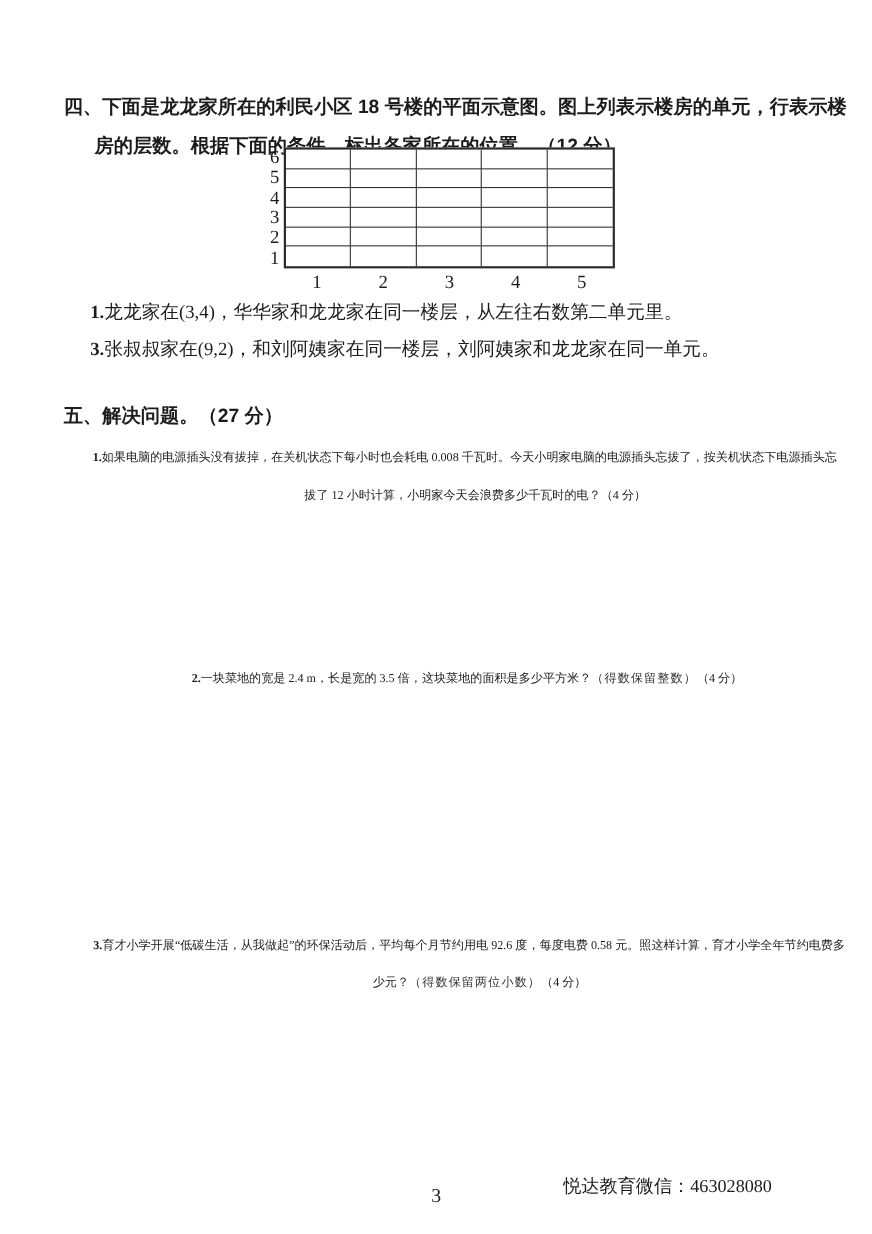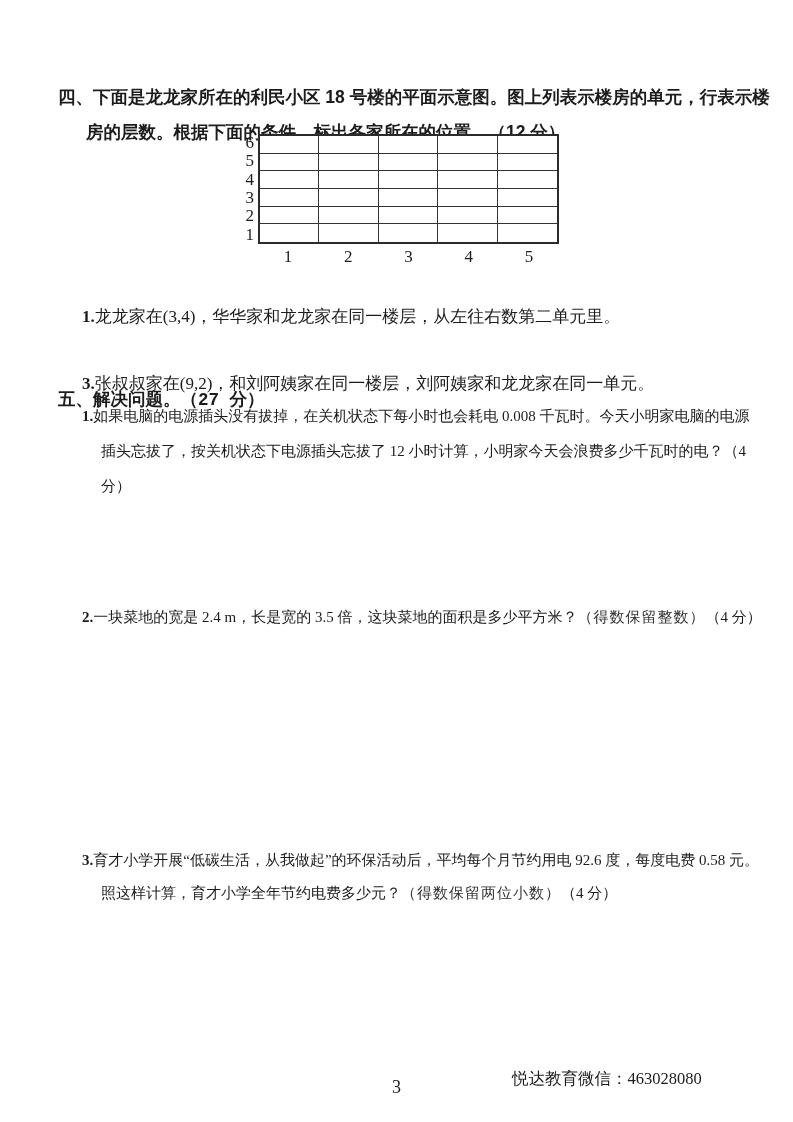--- a/index.html
+++ b/index.html
@@ -17,21 +17,21 @@
   .sec-heading {
     font-family: "Liberation Sans", "DejaVu Sans", sans-serif;
     font-weight: bold;
     font-size: 17.5px;
     line-height: 35px;
     padding-left: 28px;
     text-indent: -28px;
     margin-top: 20px;
   }
   #heading4 { left: 58px; top: 60px; width: 694px; }
-  #heading5 { left: 58px; top: 363px; width: 694px; font-family: Liberation Mono, monospace; }
+  #heading5 { left: 58px; top: 341px; width: 694px; }
 
   
   #grid-block { left: 234px; top: 134px; width: 330px; height: 134px; }
   #row-labels {
     position: absolute; left: 0; top: 0; width: 20px; height: 110px;
     display: grid; grid-template-rows: repeat(6, 1fr);
     font-size: 17px; text-align: right;
   }
   #row-labels span { display: block; line-height: 18.3px; }
   #unit-grid {
@@ -47,28 +47,29 @@
   #unit-grid .cell:nth-child(5n) { border-right: none; }
   #unit-grid .cell:nth-last-child(-n+5) { border-bottom: none; }
   #col-labels {
     position: absolute; left: 24px; top: 113px; width: 301px;
     display: grid; grid-template-columns: repeat(5, 1fr);
     font-size: 17px; text-align: center;
   }
 
   
   #items4 { left: 82px; top: 267px; width: 700px; line-height: 33.5px; font-size: 17px; }
-  #items4 .item { white-space: nowrap; margin-top: 33px; }
+  #items4 .item { white-space: nowrap; }
   .num { font-weight: bold; }
 
   
   .problem {
-    font-size: 15px;
+    font-size: 11px;
     padding-left: 19px;
     text-indent: -19px;
+    text-align: center;
   }
   #problem1 { left: 82px; top: 399px; width: 662px; line-height: 35px; }
   #problem2 { left: 82px; top: 599px; width: 666px; line-height: 36px; }
   #problem3 { left: 82px; top: 844px; width: 670px; line-height: 33px; }
   .kaiti { color: #323232; letter-spacing: 1px; }
 
   
   #page-number { left: 0; top: 1077px; width: 100%; text-align: center; font-size: 18px; }
   #footer-contact { left: 512px; top: 1068px; font-size: 16.5px; font-family: Liberation Serif, serif; }
 </style>

